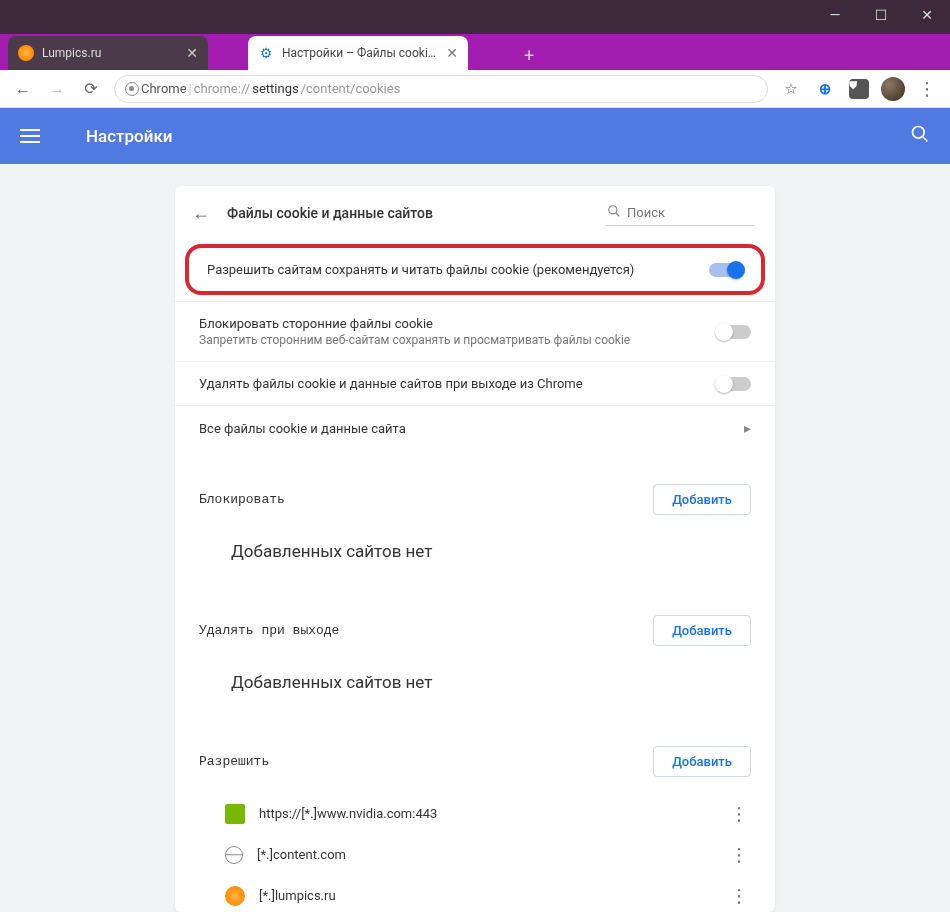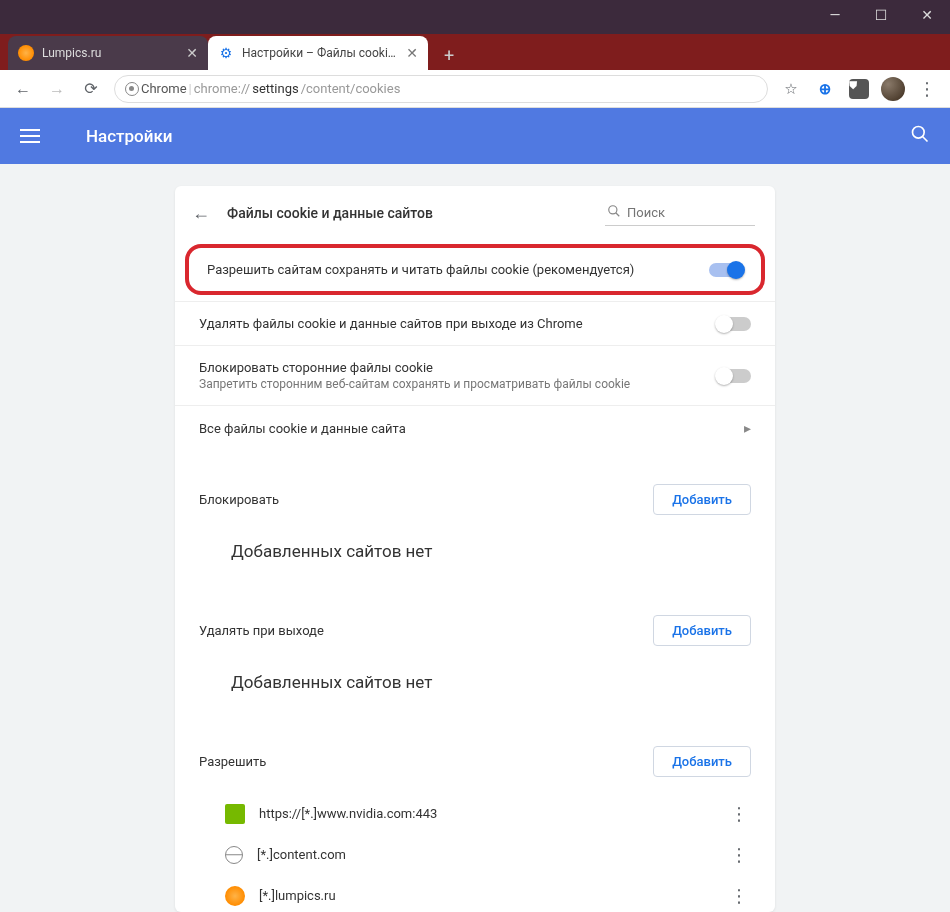--- a/index.html
+++ b/index.html
@@ -4,21 +4,21 @@
 <style>
 * { margin: 0; padding: 0; box-sizing: border-box; font-family: "Segoe UI", Roboto, Arial, sans-serif; }
 html, body { width: 950px; height: 912px; overflow: hidden; }
 body { background: #fff; }
 
 
 .titlebar { height: 34px; background: #3c2a3c; display: flex; align-items: flex-start; justify-content: flex-end; }
 .winbtn { width: 46px; height: 30px; display: flex; align-items: center; justify-content: center; color: #ddd; font-size: 14px; }
 
 
-.tabstrip { height: 36px; background: #7f1d1d; display: flex; align-items: flex-end; padding-left: 8px; }
+.tabstrip { height: 36px; background: #a21caf; display: flex; align-items: flex-end; padding-left: 8px; gap: 40px; }
 .tab { height: 34px; display: flex; align-items: center; padding: 0 10px; border-top-left-radius: 8px; border-top-right-radius: 8px; font-size: 12px; gap: 8px; max-width: 220px; min-width: 200px; }
 .tab.inactive { background: #4a3a4a; color: #ddd; }
 .tab.active { background: #fff; color: #444; }
 .tab .favicon { width: 16px; height: 16px; border-radius: 50%; flex-shrink: 0; }
 .favicon.orange { background: radial-gradient(circle, #ffb347 0%, #ff8c00 70%); }
 .favicon.gear { display: flex; align-items: center; justify-content: center; color: #1a73e8; font-size: 14px; }
 .tab .label { flex: 1; white-space: nowrap; overflow: hidden; text-overflow: ellipsis; }
 .tab .close { font-size: 14px; color: #777; flex-shrink: 0; }
 .tab.inactive .close { color: #ccc; }
 .newtab { width: 30px; height: 30px; display: flex; align-items: center; justify-content: center; color: #ccc; font-size: 18px; margin-left: 6px; }
@@ -75,21 +75,21 @@
 .srow:first-of-type { border-top: none; }
 .srow .maintext { font-size: 13px; color: #333; }
 .srow .subtext { font-size: 12px; color: #777; margin-top: 2px; }
 .srow .textcol { flex: 1; }
 .srow .chev { color: #888; font-size: 14px; }
 
 .gap { height: 26px; }
 
 
 .section-head { display: flex; align-items: center; padding: 8px 24px 16px 24px; }
-.section-head .sh-title { font-size: 13px; color: #333; flex: 1; }
+.section-head .sh-title { font-size: 13px; color: #333; flex: 1; font-family: Liberation Mono, monospace; }
 .addbtn { border: 1px solid #d0d7e2; color: #1a73e8; background: #fff; font-size: 13px; padding: 7px 18px; border-radius: 4px; font-weight: 500; cursor: pointer; }
 
 .empty { font-size: 17px; color: #333; padding: 10px 24px 20px 56px; }
 
 
 .site-item { display: flex; align-items: center; padding: 10px 24px 10px 50px; gap: 14px; }
 .site-icon { width: 20px; height: 20px; display:flex; align-items:center; justify-content:center; font-size:14px; }
 .site-icon.nvidia { background: #76b900; border-radius:2px; }
 .site-icon.globe { color:#888; border:1.5px solid #888; border-radius:50%; width:18px; height:18px; position:relative;}
 .site-icon.globe::after{ content:""; position:absolute; width:100%; height:1.5px; background:#888; top:50%; left:0; transform:translateY(-50%);}
@@ -179,39 +179,39 @@
       <div class="highlight-row">
         <span class="row-text">Разрешить сайтам сохранять и читать файлы cookie (рекомендуется)</span>
         <span class="toggle on">
             <span class="knob"></span>
           </span>
       </div>
     </div>
 
     <div class="srow">
       <div class="textcol">
-          <div class="maintext">Удалять файлы cookie и данные сайтов при выходе из Chrome</div>
-        </div>
-      <span class="toggle off">
-          <span class="knob"></span>
-        </span>
-    </div>
-
-    <div class="srow">
-      <div class="textcol">
         <div class="maintext">Блокировать сторонние файлы cookie</div>
         <div class="subtext">Запретить сторонним веб-сайтам сохранять и просматривать файлы cookie</div>
       </div>
       <span class="toggle off">
           <span class="knob"></span>
         </span>
     </div>
 
     <div class="srow">
       <div class="textcol">
+          <div class="maintext">Удалять файлы cookie и данные сайтов при выходе из Chrome</div>
+        </div>
+      <span class="toggle off">
+          <span class="knob"></span>
+        </span>
+    </div>
+
+    <div class="srow">
+      <div class="textcol">
           <div class="maintext">Все файлы cookie и данные сайта</div>
         </div>
       <span class="chev">▸</span>
     </div>
 
     <div class="gap"></div>
 
     <div class="section-head">
       <span class="sh-title">Блокировать</span>
       <button class="addbtn">Добавить</button>

